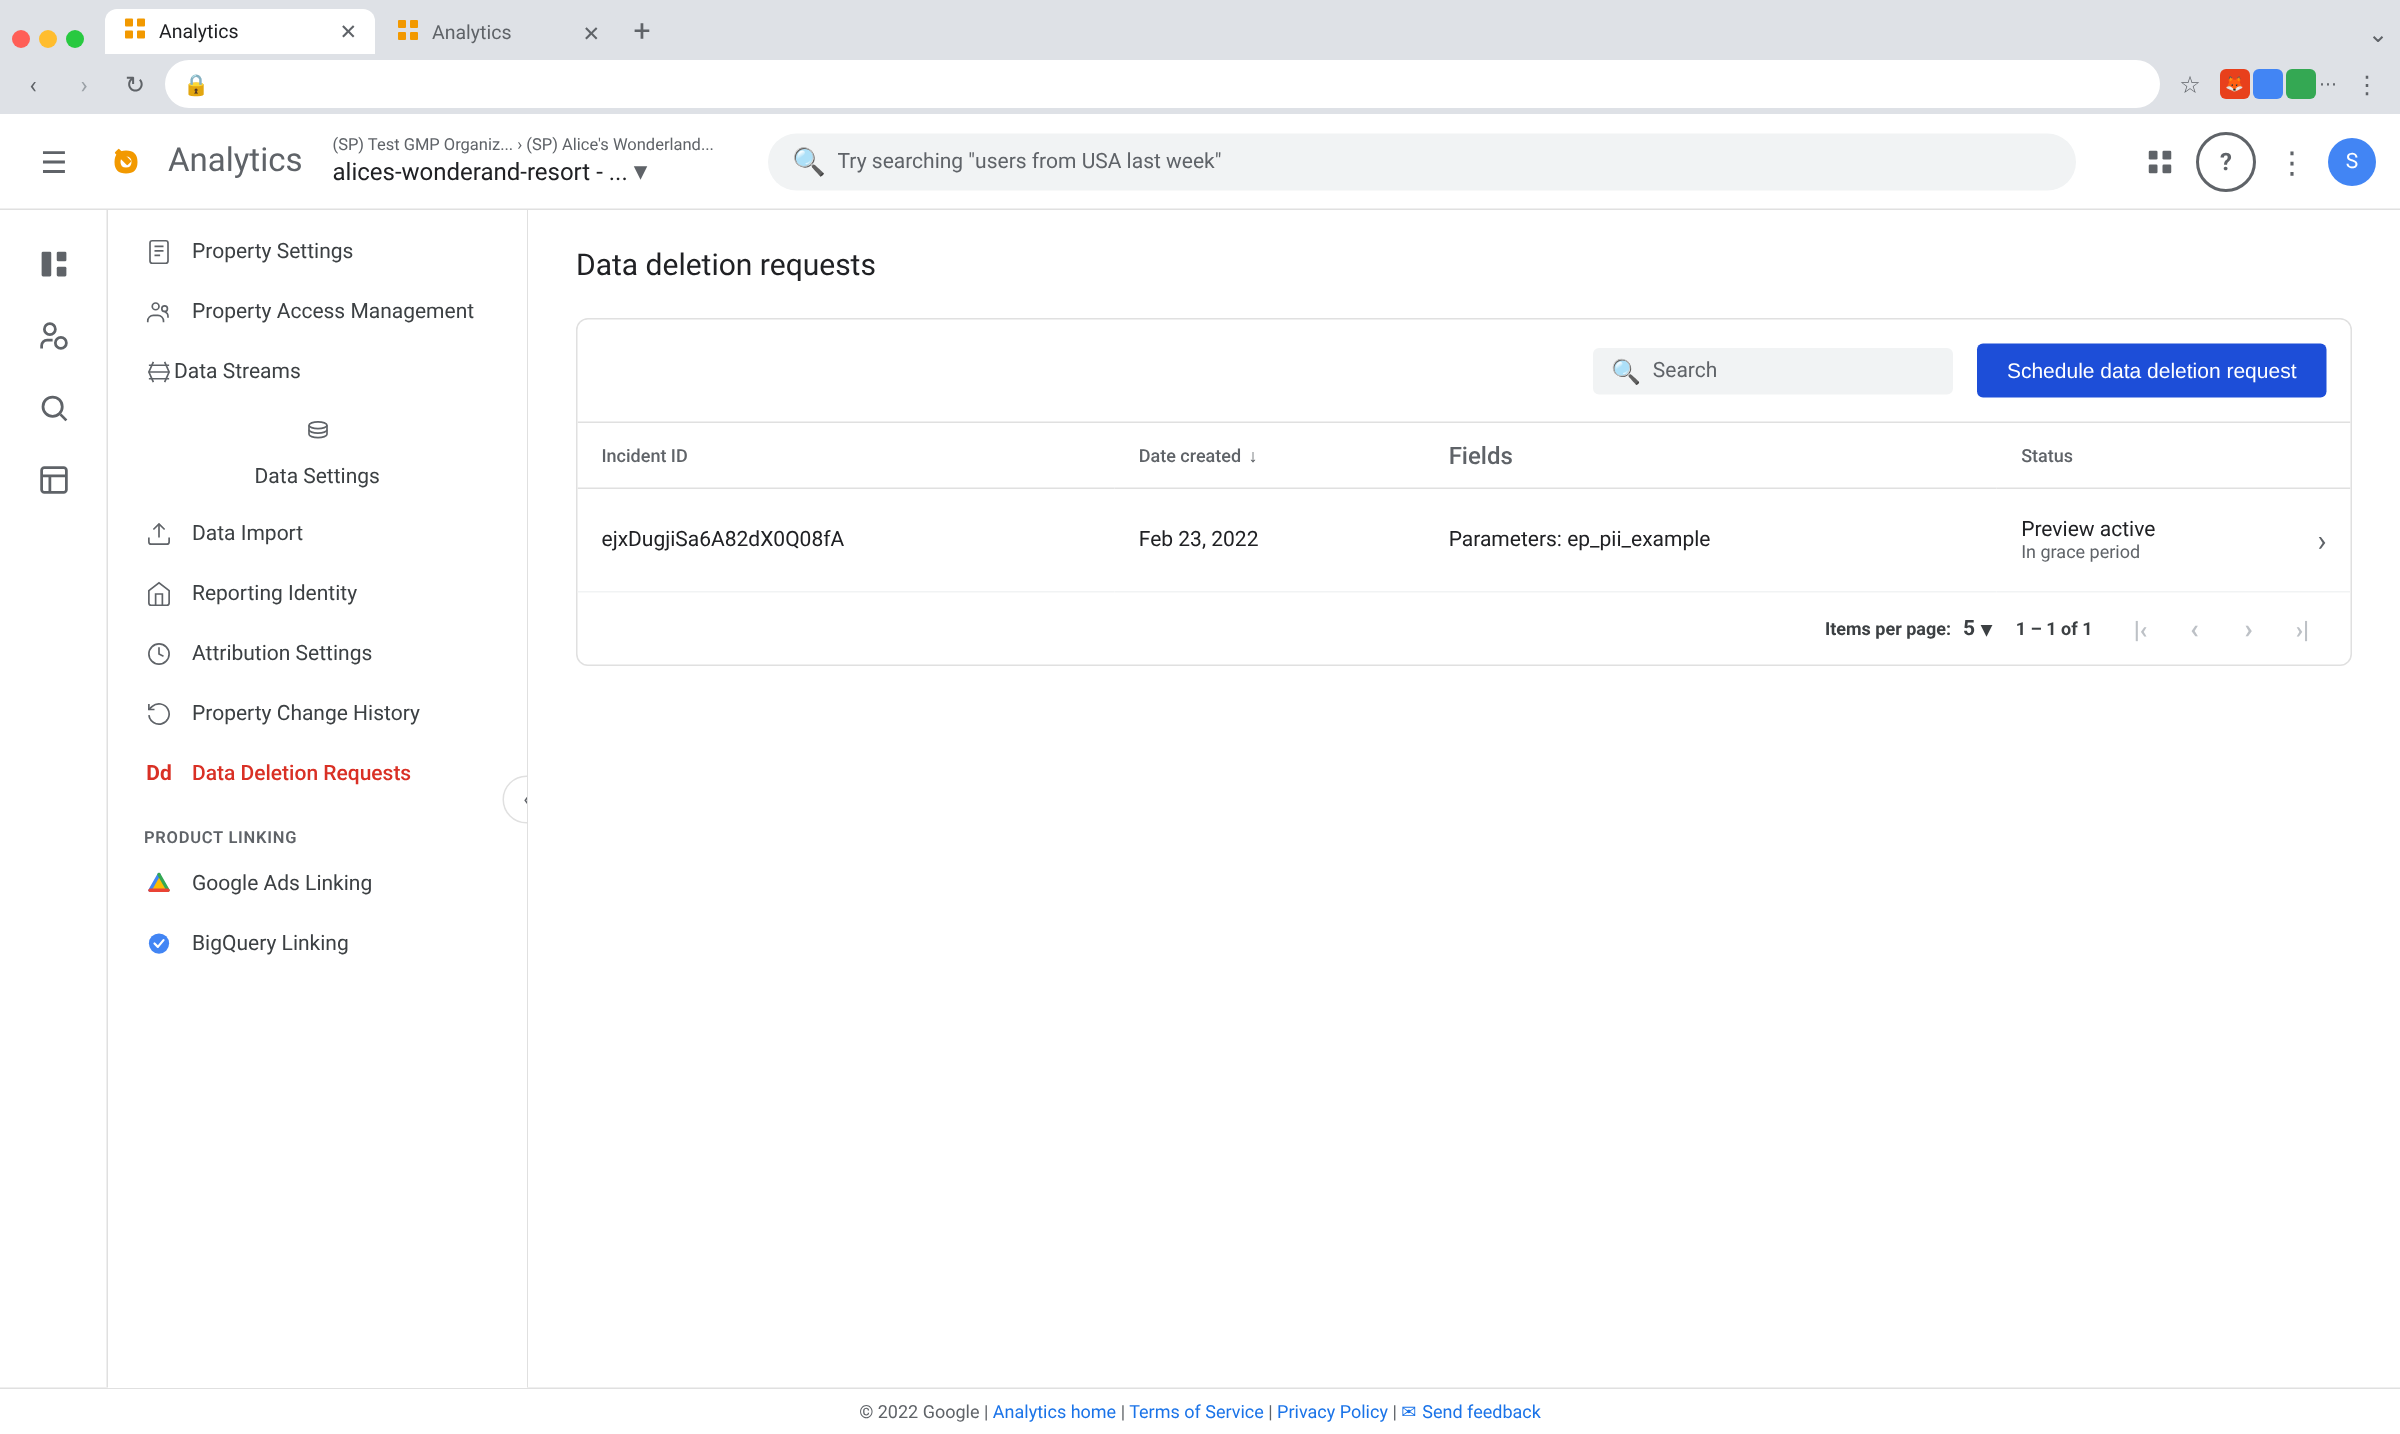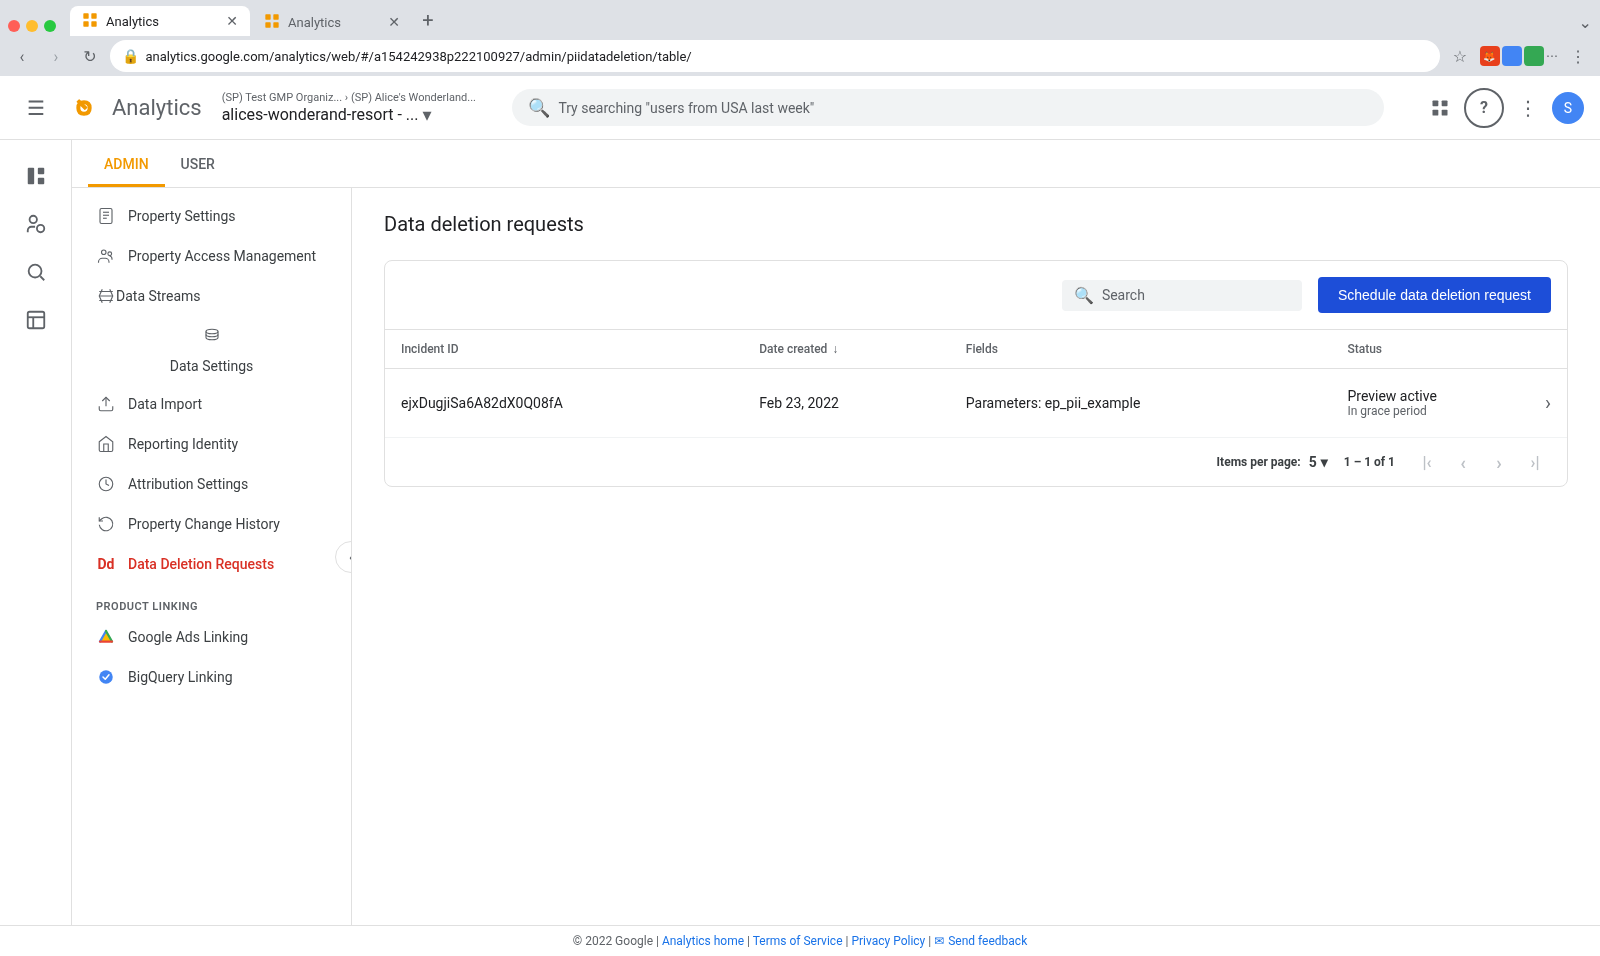--- a/index.html
+++ b/index.html
@@ -45,21 +45,20 @@
       <span style="color:#5f6368;font-size:16px;cursor:pointer;">⌄</span>
     </div>
   </div>
 
   <div style="background:#dee1e6;display:flex;align-items:center;padding:4px 8px;gap:6px;height:40px;">
     <div style="width:28px;height:28px;border-radius:50%;display:flex;align-items:center;justify-content:center;color:#5f6368;cursor:pointer;font-size:16px;">‹</div>
     <div style="width:28px;height:28px;border-radius:50%;display:flex;align-items:center;justify-content:center;color:#9aa0a6;cursor:pointer;font-size:16px;">›</div>
     <div style="width:28px;height:28px;border-radius:50%;display:flex;align-items:center;justify-content:center;color:#5f6368;cursor:pointer;font-size:16px;">↻</div>
     <div style="flex:1;background:#fff;border-radius:20px;height:32px;display:flex;align-items:center;padding:0 12px;font-size:13px;color:#202124;gap:6px;">
       <span style="color:#5f6368;font-size:14px;">🔒</span>
-      <span style="font-size:13px;color:#202124;">analytics.google.com/analytics/web/#/a154242938p222100927/admin/piidatadeletion/table/</span>
     </div>
     <div style="width:28px;height:28px;border-radius:50%;display:flex;align-items:center;justify-content:center;color:#5f6368;cursor:pointer;font-size:16px;">☆</div>
     <div style="display:flex;gap:2px;">
       <div style="width:20px;height:20px;border-radius:4px;background:#e8401c;display:flex;align-items:center;justify-content:center;font-size:10px;color:#fff;">🦊</div>
       <div style="width:20px;height:20px;border-radius:4px;background:#4285f4;display:flex;align-items:center;justify-content:center;font-size:10px;color:#fff;"></div>
       <div style="width:20px;height:20px;border-radius:4px;background:#34a853;display:flex;align-items:center;justify-content:center;font-size:10px;color:#fff;"></div>
       <div style="color:#5f6368;display:flex;align-items:center;font-size:12px;gap:2px;">⋯</div>
     </div>
     <div style="width:28px;height:28px;border-radius:50%;display:flex;align-items:center;justify-content:center;color:#5f6368;cursor:pointer;font-size:16px;">⋮</div>
   </div>
@@ -132,28 +131,20 @@
         <svg width="22" height="22" viewBox="0 0 24 24" fill="none" stroke="#5f6368" stroke-width="2">
             <rect x="3" y="3" width="18" height="18" rx="2"></rect>
             <line x1="3" y1="9" x2="21" y2="9"></line>
             <line x1="9" y1="21" x2="9" y2="9"></line>
           </svg>
       </div>
     </div>
 
     <div style="display:flex;flex-direction:column;flex:1;overflow:hidden;">
 
-      <div style="display:flex;border-bottom:1px solid #e0e0e0;padding:0 16px;height:48px;align-items:flex-end;flex-shrink:0;">
-        <div style="padding:12px 16px;font-size:14px;font-weight:500;cursor:pointer;border-bottom:3px solid #f29900;color:#f29900;">
-          <span>ADMIN</span>
-        </div>
-        <div style="padding:12px 16px;font-size:14px;font-weight:500;cursor:pointer;border-bottom:3px solid transparent;color:#5f6368;">
-          <span>USER</span>
-        </div>
-      </div>
 
       <div style="display:flex;flex:1;overflow:hidden;">
 
         <div style="width:280px;border-right:1px solid #e0e0e0;overflow-y:auto;background:#fff;flex-shrink:0;padding-top:8px;position:relative;">
 
           <div style="display:flex;align-items:center;gap:12px;padding:10px 24px;cursor:pointer;color:#3c4043;font-size:14px;">
             <span style="width:20px;height:20px;display:flex;align-items:center;justify-content:center;">
               <svg width="18" height="18" viewBox="0 0 24 24" fill="none" stroke="#5f6368" stroke-width="1.5">
                   <rect x="4" y="2" width="16" height="20" rx="2"></rect>
                   <line x1="8" y1="7" x2="16" y2="7"></line>
@@ -292,21 +283,21 @@
             <table style="width:100%;border-collapse:collapse;">
               <thead>
                 <tr>
                   <th style="text-align:left;padding:12px 16px;font-size:12px;font-weight:500;color:#5f6368;border-bottom:1px solid #e0e0e0;">
                     <span>Incident ID</span>
                   </th>
                   <th style="text-align:left;padding:12px 16px;font-size:12px;font-weight:500;color:#5f6368;border-bottom:1px solid #e0e0e0;cursor:pointer;">
                     <span>Date created</span>
                     <span style="font-size:12px;margin-left:2px;">↓</span>
                   </th>
-                  <th style="text-align:left;padding:12px 16px;font-size:12px;font-weight:500;color:#5f6368;border-bottom:1px solid #e0e0e0;">
+                  <th style="text-align:left;padding:12px 16px;font-size:16px;font-weight:500;color:#5f6368;border-bottom:1px solid #e0e0e0;">
                     <span>Fields</span>
                   </th>
                   <th style="text-align:left;padding:12px 16px;font-size:12px;font-weight:500;color:#5f6368;border-bottom:1px solid #e0e0e0;">
                     <span>Status</span>
                   </th>
                 </tr>
               </thead>
               <tbody>
                 <tr>
                   <td style="padding:14px 16px;font-size:14px;color:#202124;border-bottom:1px solid #f1f3f4;">ejxDugjiSa6A82dX0Q08fA</td>

